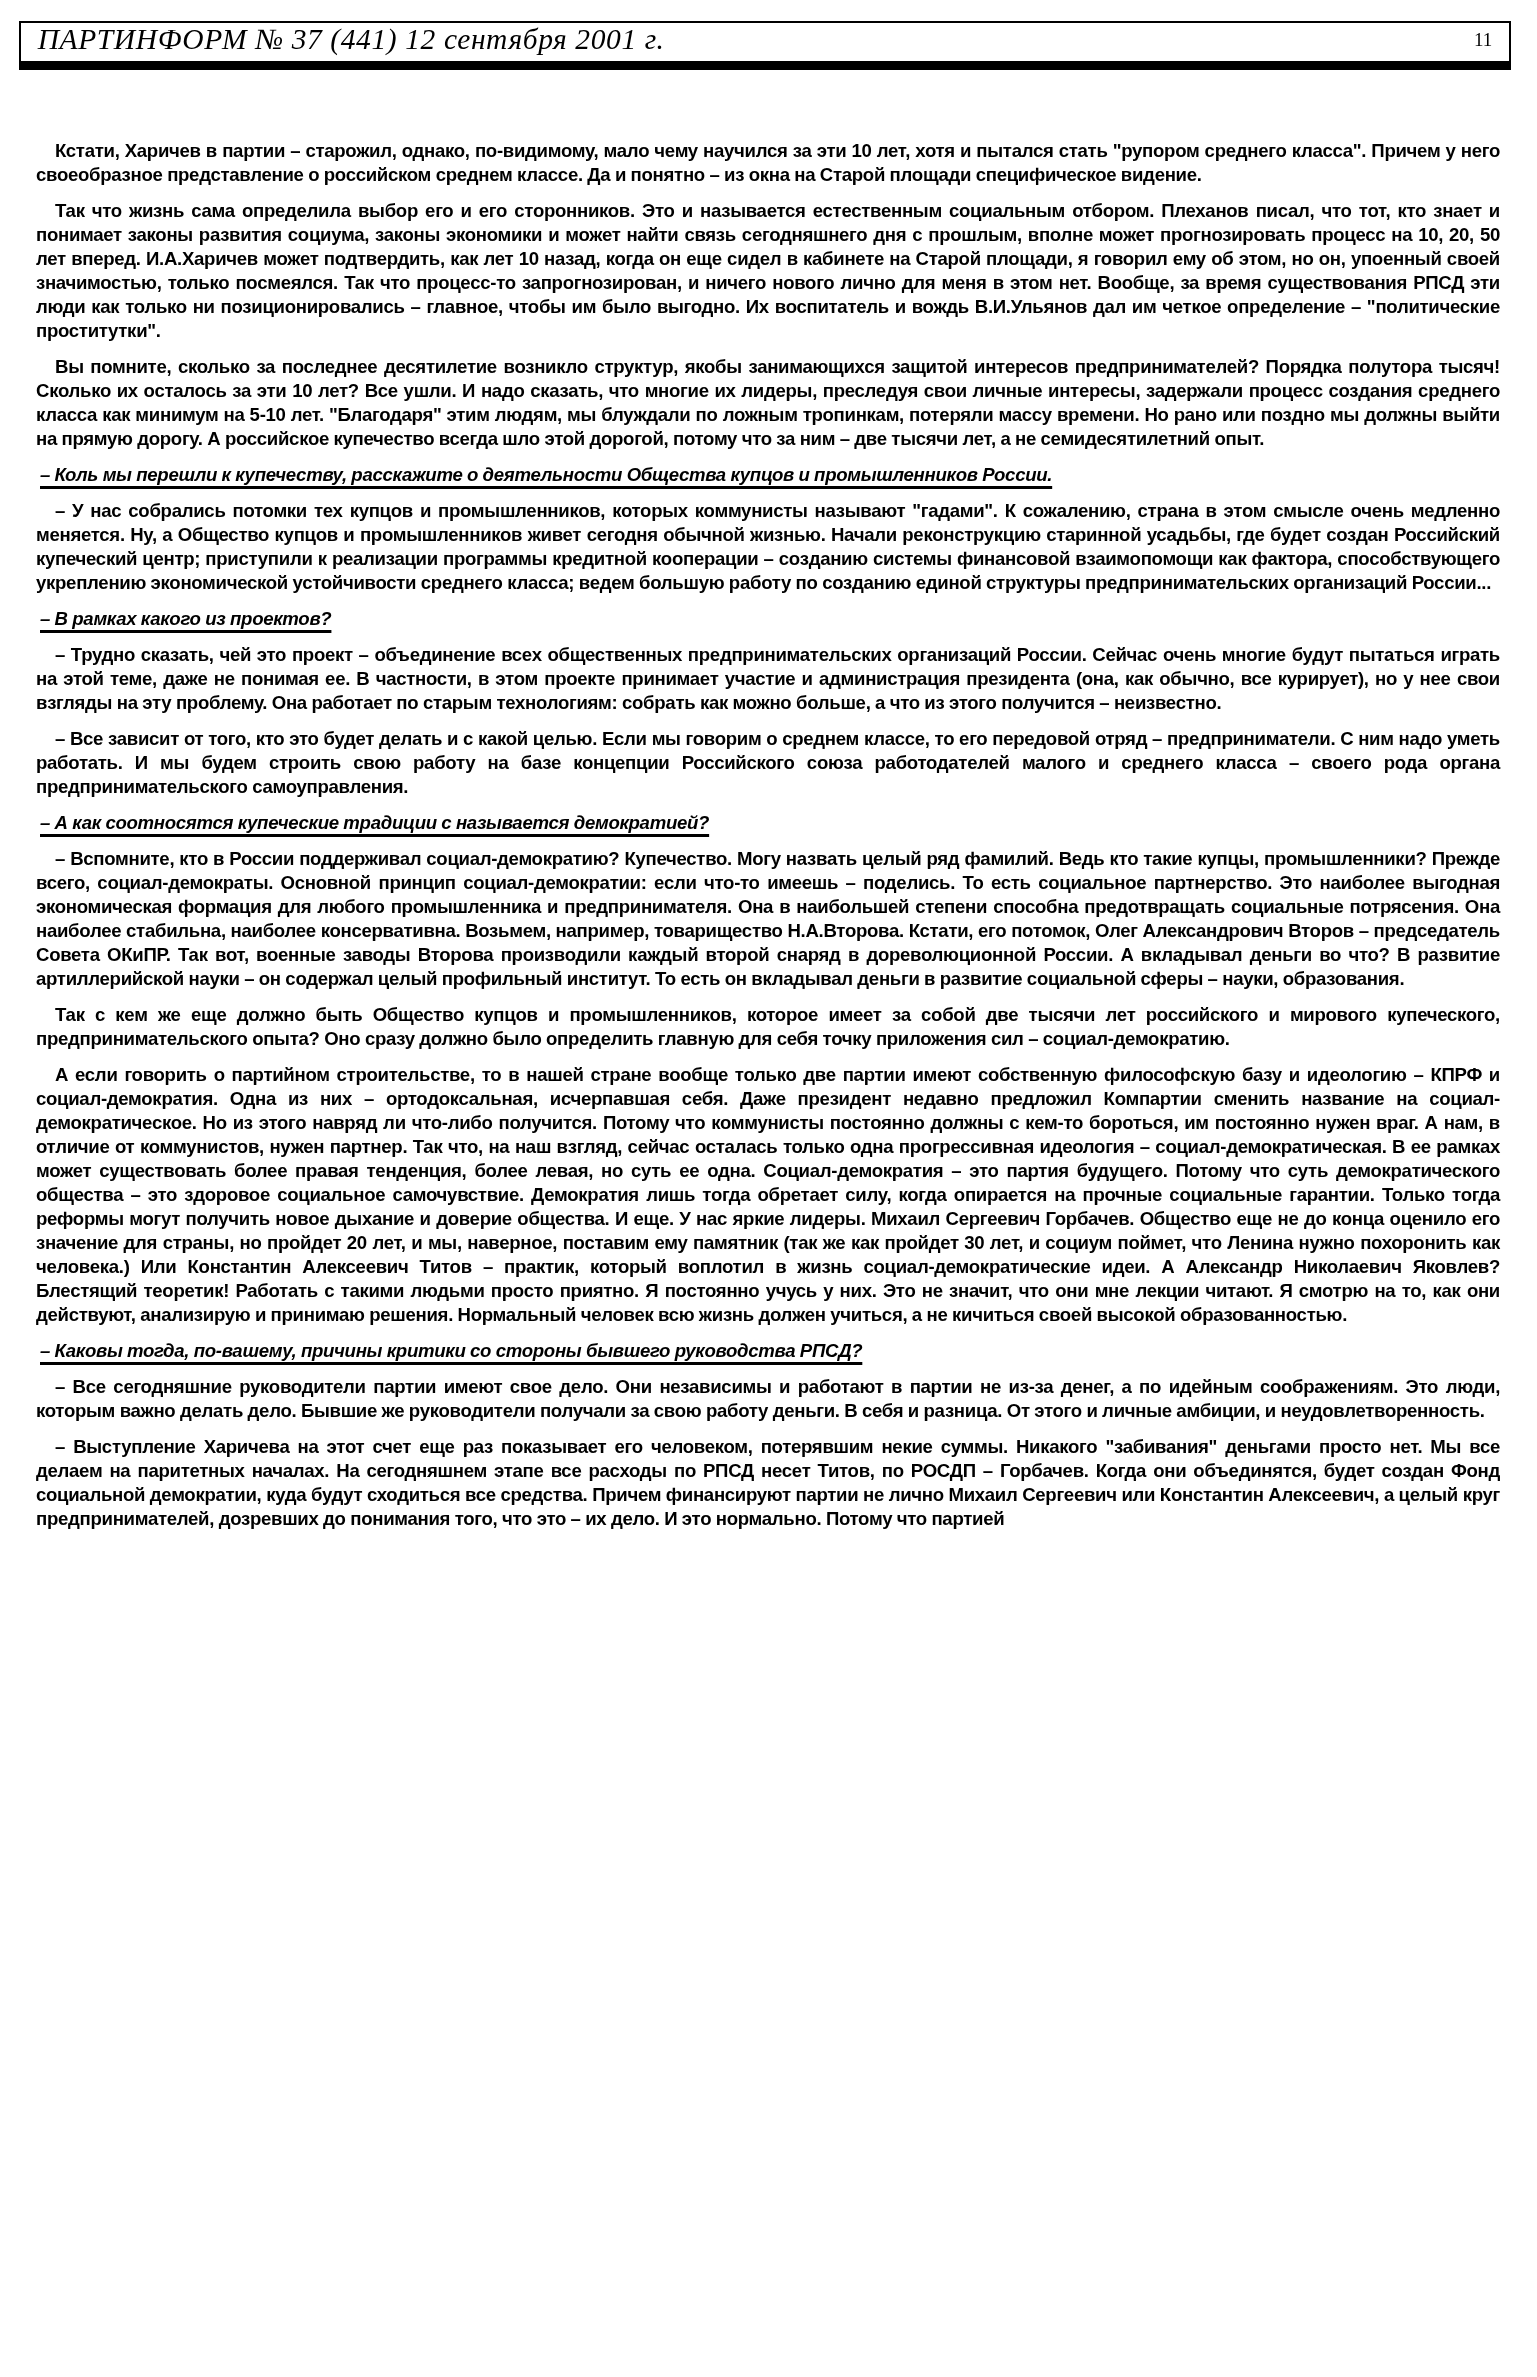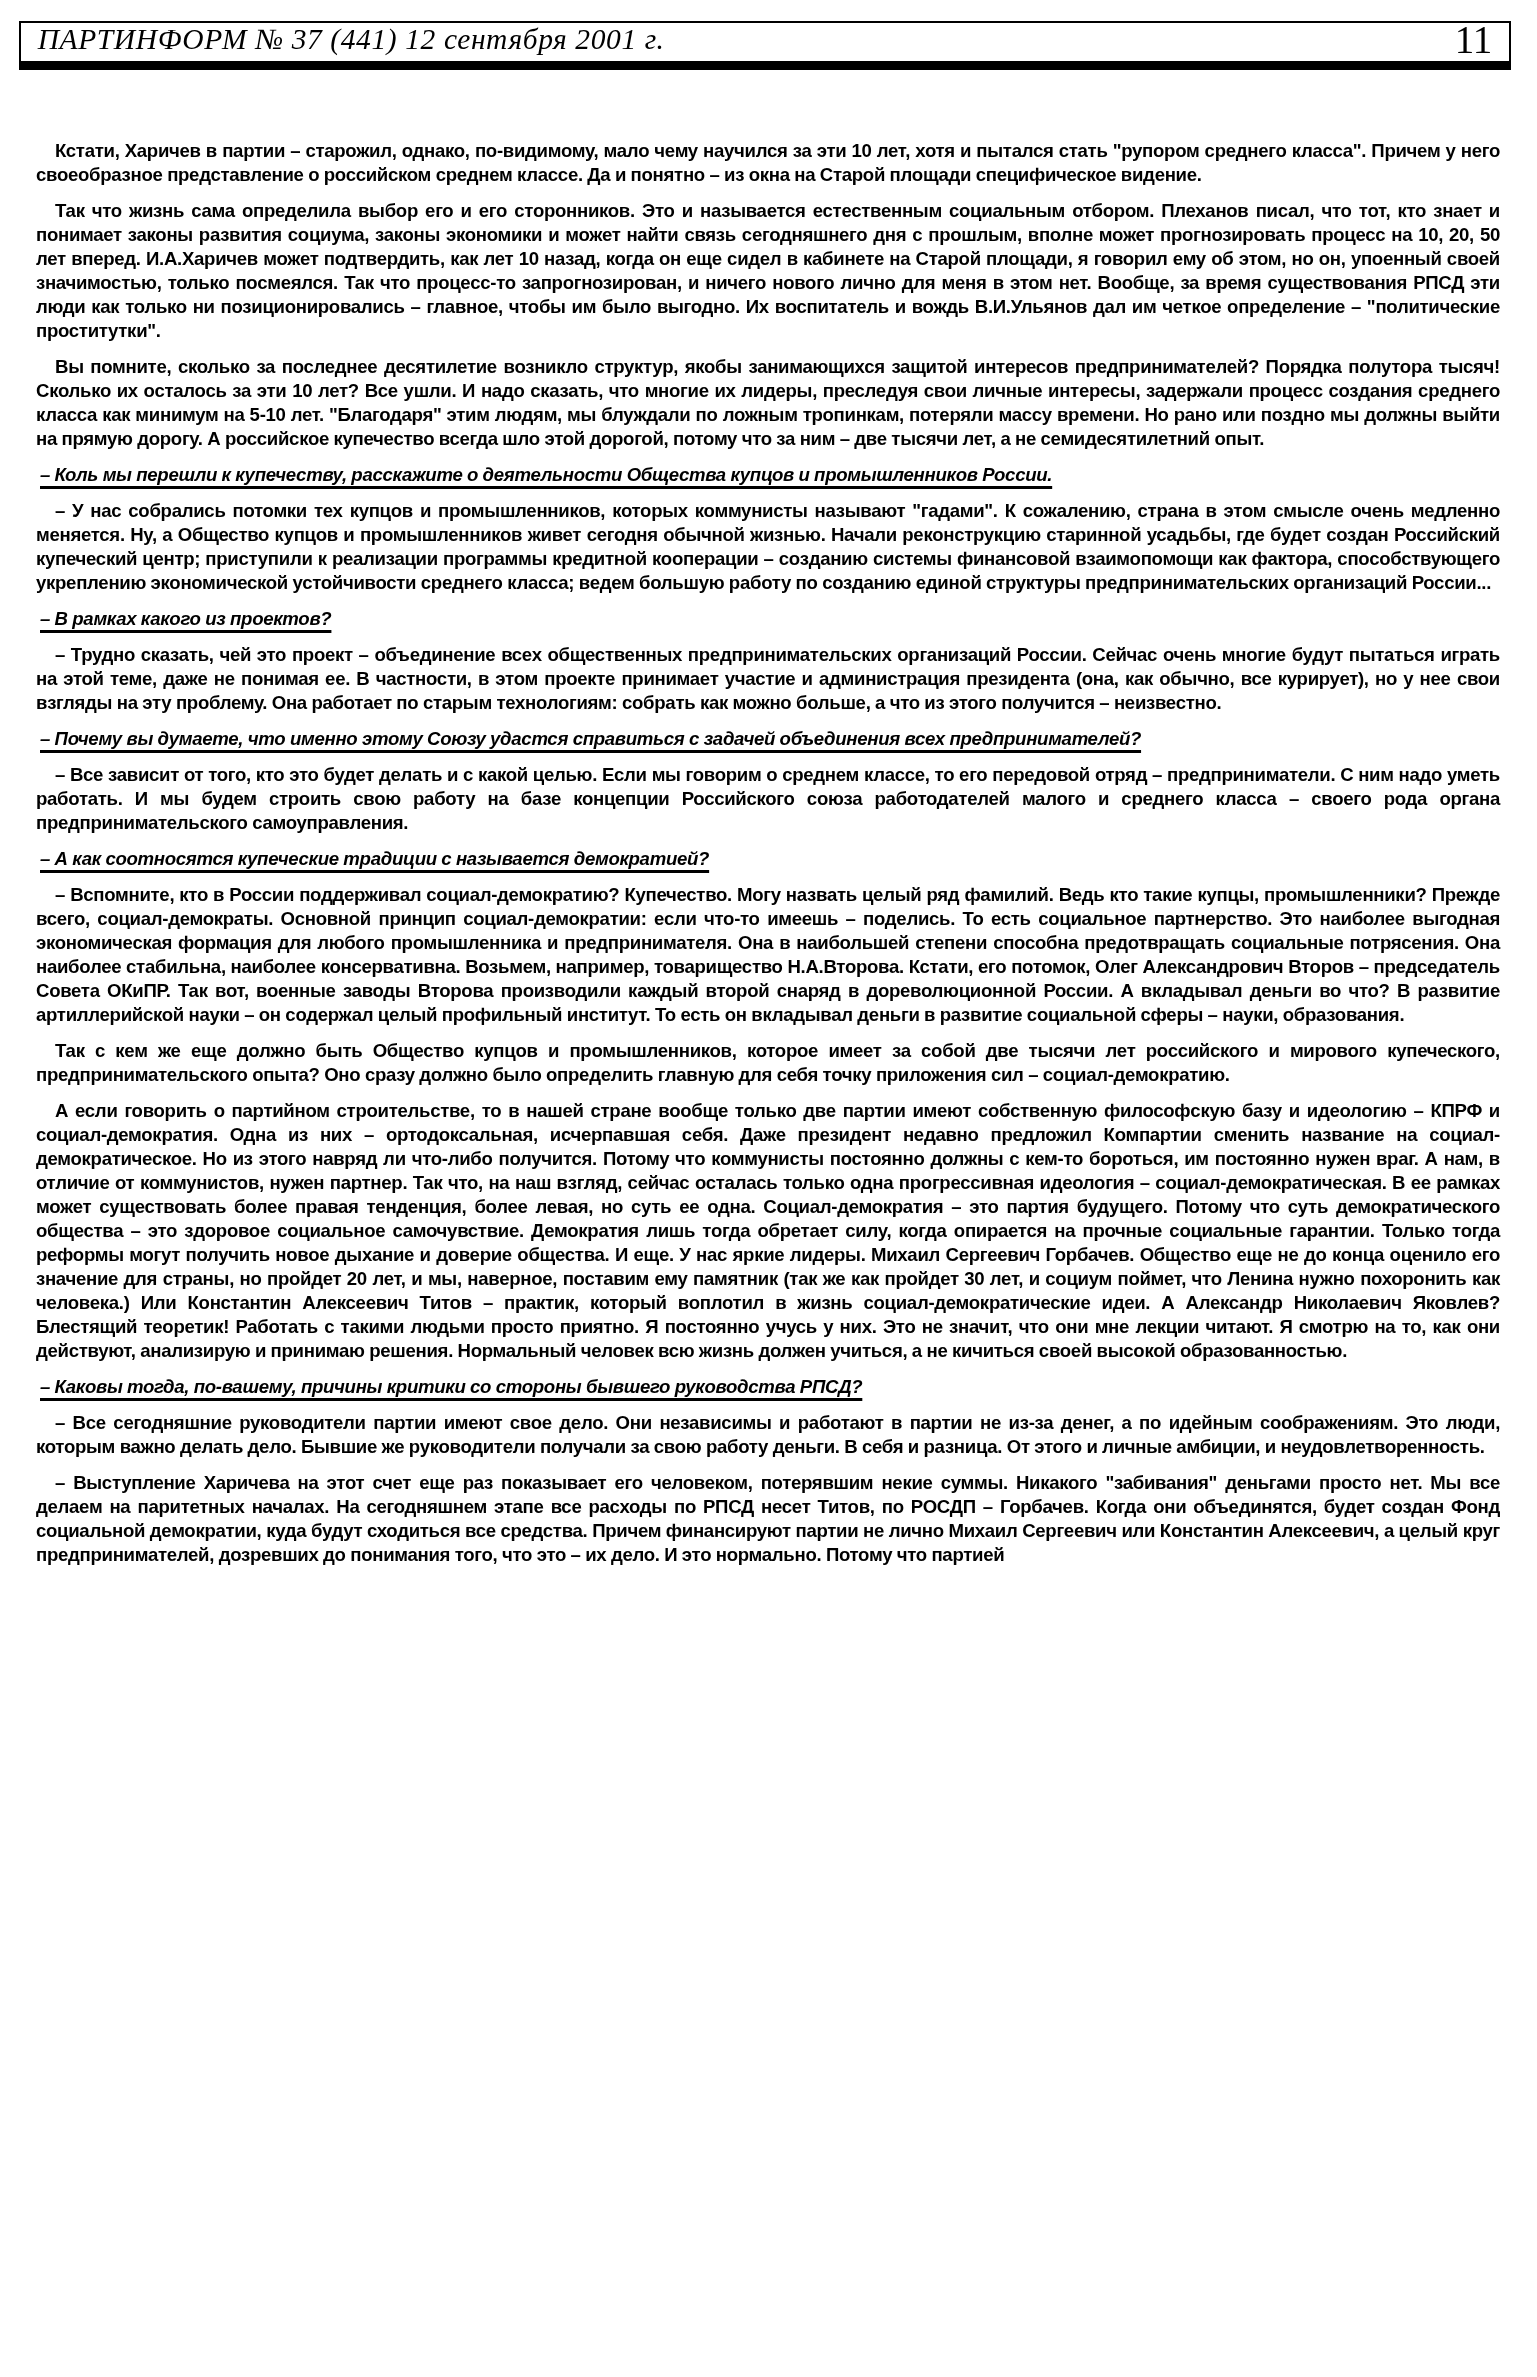--- a/index.html
+++ b/index.html
@@ -28,21 +28,21 @@
   }
   .header-title {
     font-family: "Liberation Serif", "DejaVu Serif", serif;
     font-style: italic;
     font-size: 29.5px;
     letter-spacing: 0.6px;
     white-space: nowrap;
   }
   .header-page {
     font-family: "Liberation Serif", "DejaVu Serif", serif;
-    font-size: 39px;
+    font-size: 19px;
   }
   .article {
     position: absolute;
     left: 24px;
     top: 127px;
     width: 1488px;
     font-family: "Liberation Sans", "DejaVu Sans", sans-serif;
     font-weight: 700;
     font-size: 18.6px;
     line-height: 24px;
@@ -70,21 +70,20 @@
     <span class="header-page">11</span>
   </div>
   <div class="article" id="article-body">
       <p class="para">Кстати, Харичев в партии – старожил, однако, по-видимому, мало чему научился за эти 10 лет, хотя и пытался стать "рупором среднего класса". Причем у него своеобразное представление о российском среднем классе. Да и понятно – из окна на Старой площади специфическое видение.</p>
       <p class="para">Так что жизнь сама определила выбор его и его сторонников. Это и называется естественным социальным отбором. Плеханов писал, что тот, кто знает и понимает законы развития социума, законы экономики и может найти связь сегодняшнего дня с прошлым, вполне может прогнозировать процесс на 10, 20, 50 лет вперед. И.А.Харичев может подтвердить, как лет 10 назад, когда он еще сидел в кабинете на Старой площади, я говорил ему об этом, но он, упоенный своей значимостью, только посмеялся. Так что процесс-то запрогнозирован, и ничего нового лично для меня в этом нет. Вообще, за время существования РПСД эти люди как только ни позиционировались – главное, чтобы им было выгодно. Их воспитатель и вождь В.И.Ульянов дал им четкое определение – "политические проститутки".</p>
       <p class="para">Вы помните, сколько за последнее десятилетие возникло структур, якобы занимающихся защитой интересов предпринимателей? Порядка полутора тысяч! Сколько их осталось за эти 10 лет? Все ушли. И надо сказать, что многие их лидеры, преследуя свои личные интересы, задержали процесс создания среднего класса как минимум на 5-10 лет. "Благодаря" этим людям, мы блуждали по ложным тропинкам, потеряли массу времени. Но рано или поздно мы должны выйти на прямую дорогу. А российское купечество всегда шло этой дорогой, потому что за ним – две тысячи лет, а не семидесятилетний опыт.</p>
       <p class="question">– Коль мы перешли к купечеству, расскажите о деятельности Общества купцов и промышленников России.</p>
       <p class="para">– У нас собрались потомки тех купцов и промышленников, которых коммунисты называют "гадами". К сожалению, страна в этом смысле очень медленно меняется. Ну, а Общество купцов и промышленников живет сегодня обычной жизнью. Начали реконструкцию старинной усадьбы, где будет создан Российский купеческий центр; приступили к реализации программы кредитной кооперации – созданию системы финансовой взаимопомощи как фактора, способствующего укреплению экономической устойчивости среднего класса; ведем большую работу по созданию единой структуры предпринимательских организаций России...</p>
       <p class="question">– В рамках какого из проектов?</p>
       <p class="para">– Трудно сказать, чей это проект – объединение всех общественных предпринимательских организаций России. Сейчас очень многие будут пытаться играть на этой теме, даже не понимая ее. В частности, в этом проекте принимает участие и администрация президента (она, как обычно, все курирует), но у нее свои взгляды на эту проблему. Она работает по старым технологиям: собрать как можно больше, а что из этого получится – неизвестно.</p>
-      <p class="question">– Почему вы думаете, что именно этому Союзу удастся справиться с задачей объединения всех предпринимателей?</p>
       <p class="para">– Все зависит от того, кто это будет делать и с какой целью. Если мы говорим о среднем классе, то его передовой отряд – предприниматели. С ним надо уметь работать. И мы будем строить свою работу на базе концепции Российского союза работодателей малого и среднего класса – своего рода органа предпринимательского самоуправления.</p>
       <p class="question">– А как соотносятся купеческие традиции с называется демократией?</p>
       <p class="para">– Вспомните, кто в России поддерживал социал-демократию? Купечество. Могу назвать целый ряд фамилий. Ведь кто такие купцы, промышленники? Прежде всего, социал-демократы. Основной принцип социал-демократии: если что-то имеешь – поделись. То есть социальное партнерство. Это наиболее выгодная экономическая формация для любого промышленника и предпринимателя. Она в наибольшей степени способна предотвращать социальные потрясения. Она наиболее стабильна, наиболее консервативна. Возьмем, например, товарищество Н.А.Второва. Кстати, его потомок, Олег Александрович Второв – председатель Совета ОКиПР. Так вот, военные заводы Второва производили каждый второй снаряд в дореволюционной России. А вкладывал деньги во что? В развитие артиллерийской науки – он содержал целый профильный институт. То есть он вкладывал деньги в развитие социальной сферы – науки, образования.</p>
       <p class="para">Так с кем же еще должно быть Общество купцов и промышленников, которое имеет за собой две тысячи лет российского и мирового купеческого, предпринимательского опыта? Оно сразу должно было определить главную для себя точку приложения сил – социал-демократию.</p>
       <p class="para">А если говорить о партийном строительстве, то в нашей стране вообще только две партии имеют собственную философскую базу и идеологию – КПРФ и социал-демократия. Одна из них – ортодоксальная, исчерпавшая себя. Даже президент недавно предложил Компартии сменить название на социал-демократическое. Но из этого навряд ли что-либо получится. Потому что коммунисты постоянно должны с кем-то бороться, им постоянно нужен враг. А нам, в отличие от коммунистов, нужен партнер. Так что, на наш взгляд, сейчас осталась только одна прогрессивная идеология – социал-демократическая. В ее рамках может существовать более правая тенденция, более левая, но суть ее одна. Социал-демократия – это партия будущего. Потому что суть демократического общества – это здоровое социальное самочувствие. Демократия лишь тогда обретает силу, когда опирается на прочные социальные гарантии. Только тогда реформы могут получить новое дыхание и доверие общества. И еще. У нас яркие лидеры. Михаил Сергеевич Горбачев. Общество еще не до конца оценило его значение для страны, но пройдет 20 лет, и мы, наверное, поставим ему памятник (так же как пройдет 30 лет, и социум поймет, что Ленина нужно похоронить как человека.) Или Константин Алексеевич Титов – практик, который воплотил в жизнь социал-демократические идеи. А Александр Николаевич Яковлев? Блестящий теоретик! Работать с такими людьми просто приятно. Я постоянно учусь у них. Это не значит, что они мне лекции читают. Я смотрю на то, как они действуют, анализирую и принимаю решения. Нормальный человек всю жизнь должен учиться, а не кичиться своей высокой образованностью.</p>
       <p class="question">– Каковы тогда, по-вашему, причины критики со стороны бывшего руководства РПСД?</p>
       <p class="para">– Все сегодняшние руководители партии имеют свое дело. Они независимы и работают в партии не из-за денег, а по идейным соображениям. Это люди, которым важно делать дело. Бывшие же руководители получали за свою работу деньги. В себя и разница. От этого и личные амбиции, и неудовлетворенность.</p>
       <p class="para">– Выступление Харичева на этот счет еще раз показывает его человеком, потерявшим некие суммы. Никакого "забивания" деньгами просто нет. Мы все делаем на паритетных началах. На сегодняшнем этапе все расходы по РПСД несет Титов, по РОСДП – Горбачев. Когда они объединятся, будет создан Фонд социальной демократии, куда будут сходиться все средства. Причем финансируют партии не лично Михаил Сергеевич или Константин Алексеевич, а целый круг предпринимателей, дозревших до понимания того, что это – их дело. И это нормально. Потому что партией</p>
     </div>
 </div>

